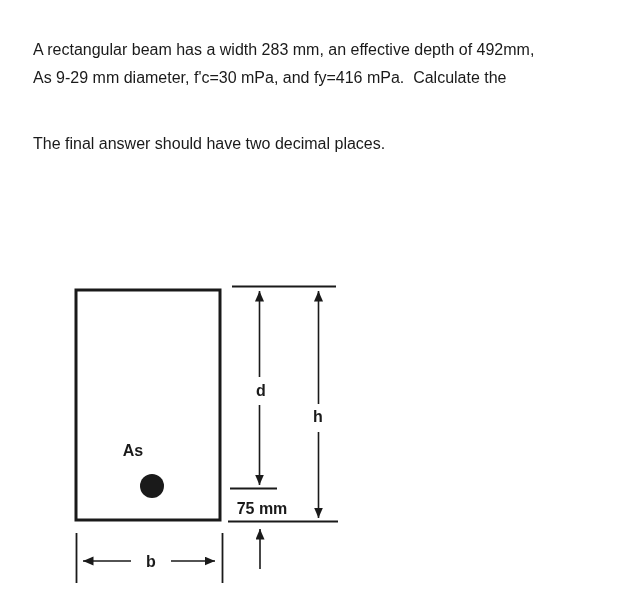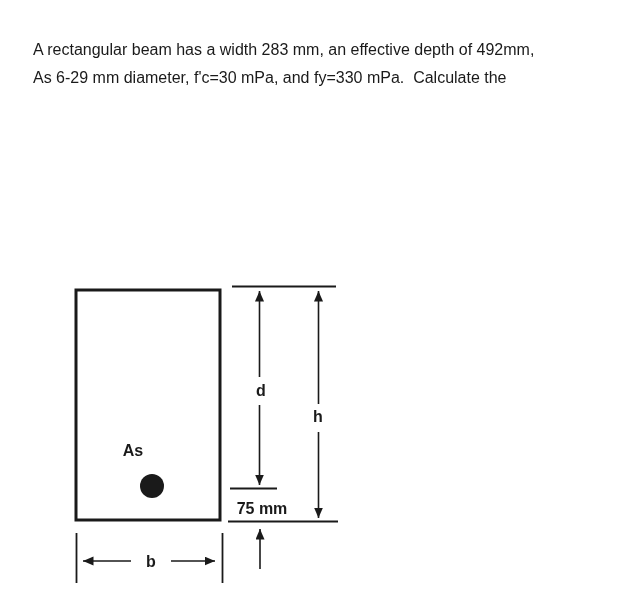--- a/index.html
+++ b/index.html
@@ -43,23 +43,24 @@
   }
   .figure line, .figure rect { stroke: var(--ink, #1a1a1a); }
 </style>
 </head>
 <body>
 
 <div class="page">
 
   <div class="problem">
     <div class="line">A rectangular beam has a width 283 mm, an effective depth of 492mm,</div>
-    <div class="line">As 6-29 mm diameter, f'c=30 mPa, and fy=330 mPa.  Calculate the</div>
+    <div class="line">As 9-29 mm diameter, f'c=30 mPa, and fy=416 mPa.  Calculate the</div>
   </div>
 
+  <div class="note">The final answer should have two decimal places.</div>
 
   <svg class="figure" width="623" height="610" viewBox="0 0 623 610" xmlns="http://www.w3.org/2000/svg">
     <defs>
       <marker id="ah" markerUnits="userSpaceOnUse" markerWidth="12" markerHeight="10" refX="10.5" refY="4.5" orient="auto">
         <path d="M0,0 L10.5,4.5 L0,9 Z" fill="#1a1a1a"></path>
       </marker>
     </defs>
 
     <rect x="76" y="290" width="144" height="230" fill="#ffffff" stroke-width="3"></rect>
 

